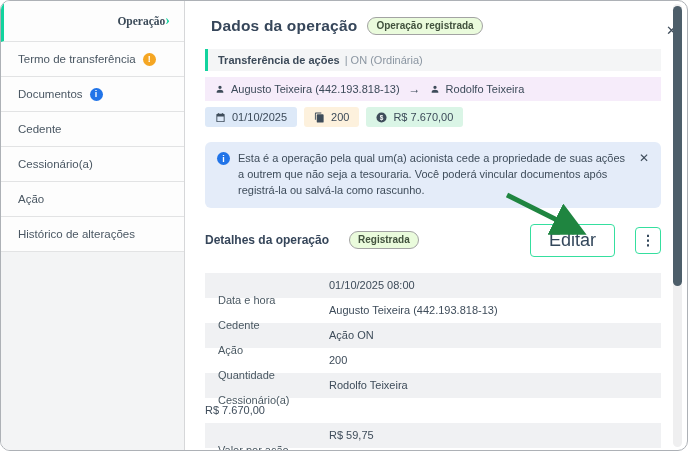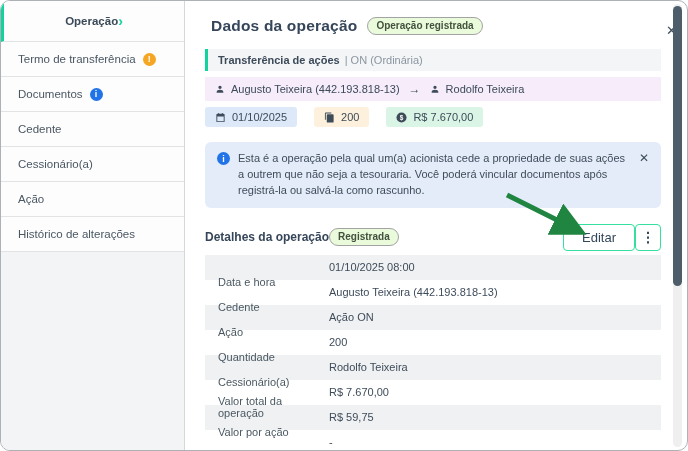--- a/index.html
+++ b/index.html
@@ -14,21 +14,22 @@
     background:#f3f4f5; border-right:1px solid #d6d7d9;
   }
   .side-item {
     display:flex; align-items:center; height:35px; background:#fdfdfd;
     border-bottom:1px solid #e2e3e4; padding:0 14px 0 17px;
     font-size:11.5px; color:#4a5763; cursor:pointer;
   }
   .side-item:first-child { height:41px; }
   .side-item.active {
     border-left:3px solid #12d39e; padding-left:14px; font-weight:bold; color:#3b4a58;
-    justify-content:center;
+    justify-content:flex-end;
+    font-family:Liberation Serif, serif;
   }
   .side-chevron { color:#12d39e; font-size:14px; font-weight:bold; line-height:1; }
   .badge {
     display:inline-flex; align-items:center; justify-content:center;
     width:13px; height:13px; border-radius:50%; margin-left:7px;
     color:#fff; font-size:9px; font-weight:bold; flex:0 0 auto;
   }
   .badge.warning { background:#f5a623; }
   .badge.info    { background:#2174e8; }
   
@@ -48,21 +49,21 @@
     font-size:11px; color:#3c4a59; margin-bottom:6px;
   }
   .type-bar b { font-weight:bold; }
   .type-detail { color:#8a95a1; margin-left:5px;text-align:right; }
   .party-bar {
     background:#f6ecfa; padding:5px 10px; font-size:11px; color:#3c4a59;
     display:flex; align-items:center; gap:6px; margin-bottom:6px;
   }
   .party-bar svg { flex:0 0 auto; }
   .arrow-right { font-weight:bold; font-size:12px; color:#3c4a59; padding:0 3px; }
-  .chips { display:flex; gap:17px; margin-bottom:15px; }
+  .chips { display:flex; gap:7px; margin-bottom:15px; }
   .chip {
     display:inline-flex; align-items:center; gap:6px; padding:4px 10px;
     border-radius:3px; font-size:11px; color:#3c4a59;
   }
   .chip.blue   { background:#dde9f8; }
   .chip.orange { background:#fdf1dd; }
   .chip.green  { background:#daf5e6; }
   .alert {
     position:relative; background:#e4ecf9; border-radius:6px;
     padding:9px 34px 9px 12px; display:flex; gap:8px; margin-bottom:16px;
@@ -70,26 +71,26 @@
   .alert-text { font-size:11px; line-height:1.45; color:#3e4c5a; }
   .info-circle {
     flex:0 0 auto; width:13px; height:13px; border-radius:50%; background:#2174e8;
     color:#fff; font-size:9px; font-weight:bold; display:inline-flex;
     align-items:center; justify-content:center; margin-top:1px; font-style:normal;
   }
   .alert-close {
     position:absolute; top:9px; right:12px; font-size:12px; color:#3e4c5a;
     background:none; border:none; cursor:pointer; font-family:inherit;
   }
-  .details-header { display:flex; align-items:center; gap:0; margin-bottom:4px; }
+  .details-header { display:flex; align-items:center; gap:20px; margin-bottom:16px; }
   .details-title { font-size:12px; font-weight:bold; color:#36465a; }
   .spacer { flex:1; }
   .btn-outline {
     background:#fff; border:1px solid #35df9f; border-radius:4px; color:#33475b;
-    font-size:13px; padding:5px 18px; cursor:pointer; font-family:inherit;
+    font-size:18px; padding:5px 18px; cursor:pointer; font-family:inherit;
   }
   .btn-kebab {
     background:#fff; border:1px solid #35df9f; border-radius:4px; color:#33475b;
     width:26px; height:27px; font-size:14px; font-weight:bold; line-height:1;
     cursor:pointer; font-family:inherit;
   }
   .dtable { }
   .drow { display:flex; align-items:center; height:25px; font-size:11px; }
   .drow:nth-child(odd) { background:#f0f1f3; }
   .drow-label { width:124px; padding-left:13px; color:#4a5862; flex:0 0 auto;margin-top:30px; }
@@ -212,21 +213,20 @@
       </div>
       <div class="drow">
         <span class="drow-label">Quantidade</span>
         <span class="drow-value">200</span>
       </div>
       <div class="drow">
         <span class="drow-label">Cessionário(a)</span>
         <span class="drow-value">Rodolfo Teixeira</span>
       </div>
       <div class="drow">
-        <span class="drow-label">Valor total da operação</span>
         <span class="drow-value">R$ 7.670,00</span>
       </div>
       <div class="drow">
         <span class="drow-label">Valor por ação</span>
         <span class="drow-value">R$ 59,75</span>
       </div>
       <div class="drow">
         <span class="drow-label">Anotações</span>
         <span class="drow-value">-</span>
       </div>

